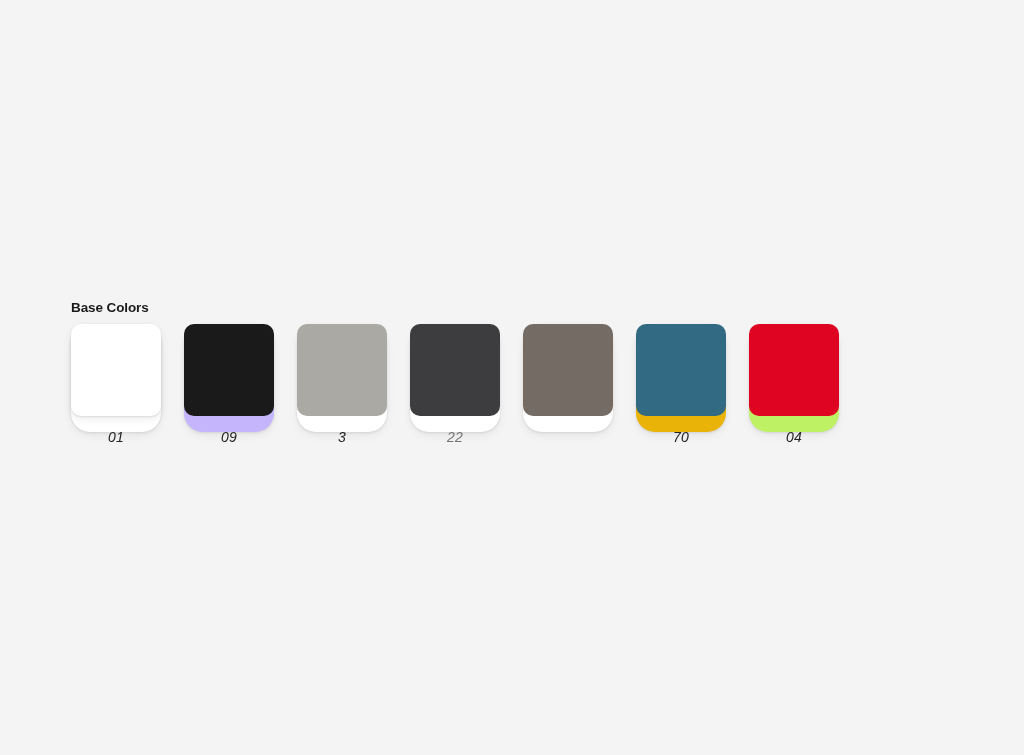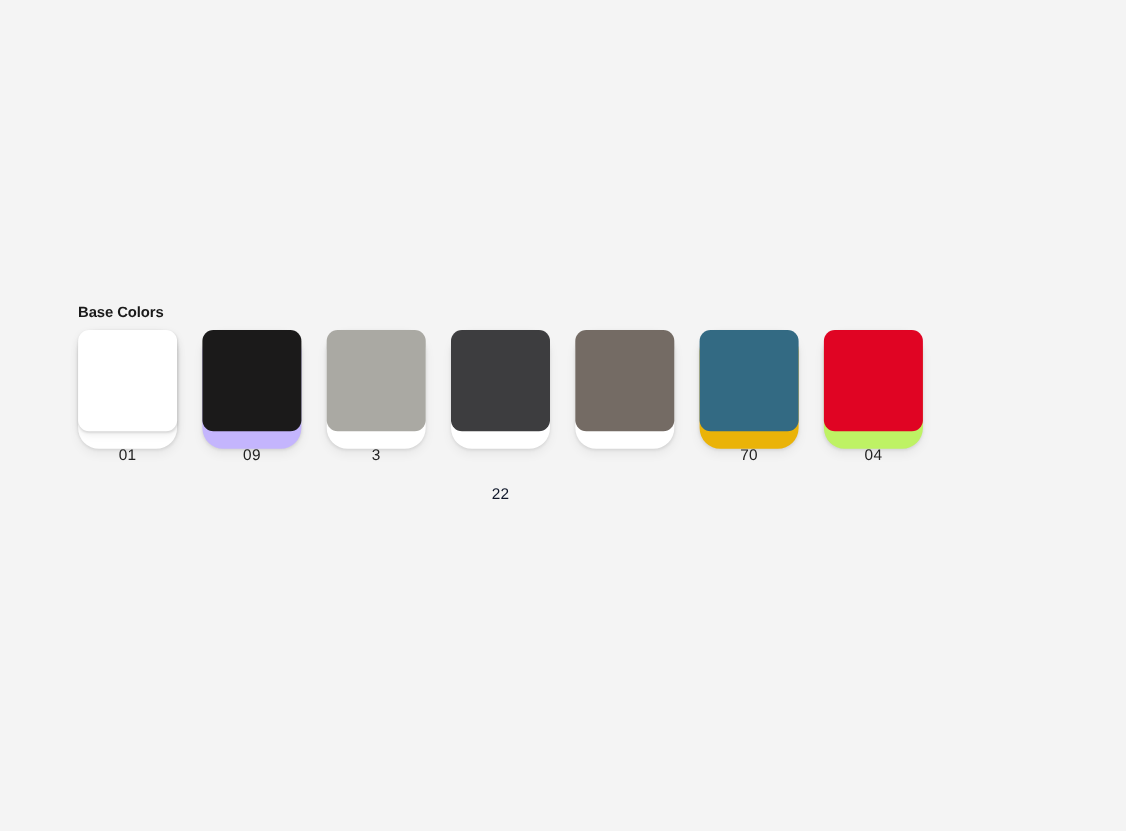--- a/index.html
+++ b/index.html
@@ -20,21 +20,21 @@
   #root {
     position: relative;
     width: 1024px;
     height: 755px;
   }
 
   
   .palette-section {
     position: absolute;
     left: 71px;
-    top: 276px;
+    top: 300px;
     width: 890px;
   }
 
   .section-title {
     font-size: 13.5px;
     font-weight: bold;
     color: #1a1a1a;
     letter-spacing: -0.1px;
     line-height: 16px;
     margin-bottom: 8px;
@@ -54,20 +54,21 @@
     width: 90px;
     height: 108px;
     background: #ffffff;
     border-radius: 19px;
     box-shadow: 0 1px 3px rgba(0,0,0,0.10),
                 0 4px 10px rgba(0,0,0,0.055);
     display: flex;
     flex-direction: column;
     align-items: center;
     flex: 0 0 auto;
+    font-style: italic;
   }
 
   
   .swatch-chip {
     position: absolute;
     left: 0;
     top: 0;
     width: 90px;
     height: 92px;
     border-radius: 10px;
@@ -113,21 +114,21 @@
         <div class="swatch-card" style="background: #c4b5fd;">
           <div class="swatch-chip" style="background: rgb(27, 26, 26);"></div>
           <div class="swatch-label" style="color: rgb(34, 34, 34);">09</div>
         </div>
         <div class="swatch-card" style="background: rgb(255, 255, 255);">
           <div class="swatch-chip" style="background: rgb(170, 169, 163);"></div>
           <div class="swatch-label" style="color: rgb(34, 34, 34);">3</div>
         </div>
         <div class="swatch-card" style="background: rgb(255, 255, 255);">
           <div class="swatch-chip" style="background: rgb(61, 61, 63);"></div>
-          <div class="swatch-label" style="color: #0f172a; margin-top: 36px;">22</div>
+          <div class="swatch-label" style="color: #737373;">22</div>
         </div>
         <div class="swatch-card" style="background: rgb(255, 255, 255);">
           <div class="swatch-chip" style="background: rgb(116, 107, 100);"></div>
         </div>
         <div class="swatch-card" style="background: #eab308;">
           <div class="swatch-chip" style="background: rgb(51, 106, 131);"></div>
           <div class="swatch-label" style="color: rgb(34, 34, 34);">70</div>
         </div>
         <div class="swatch-card" style="background: #bef264;">
           <div class="swatch-chip" style="background: rgb(224, 4, 35);"></div>

